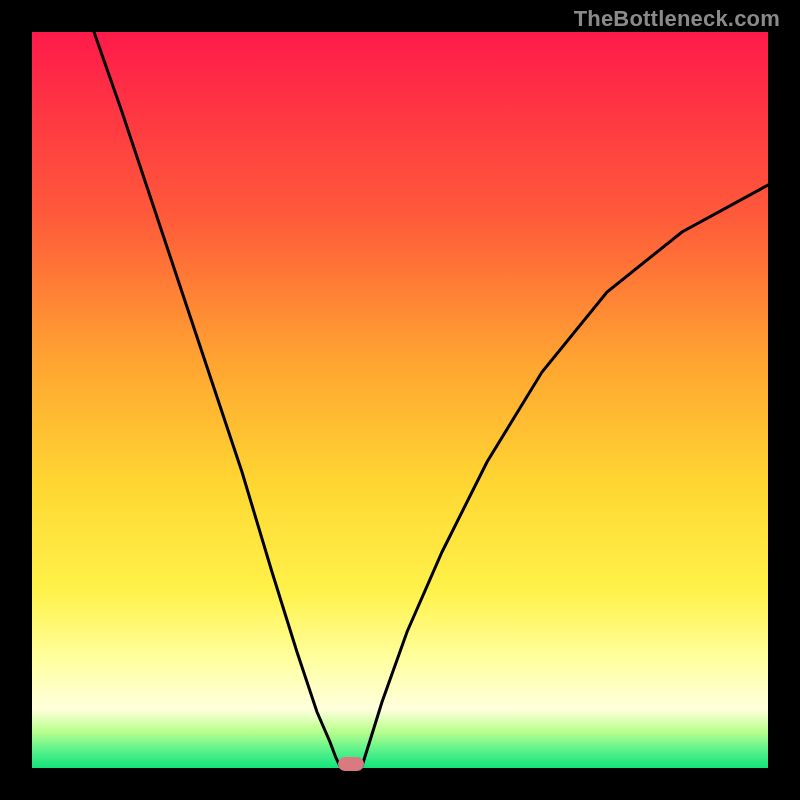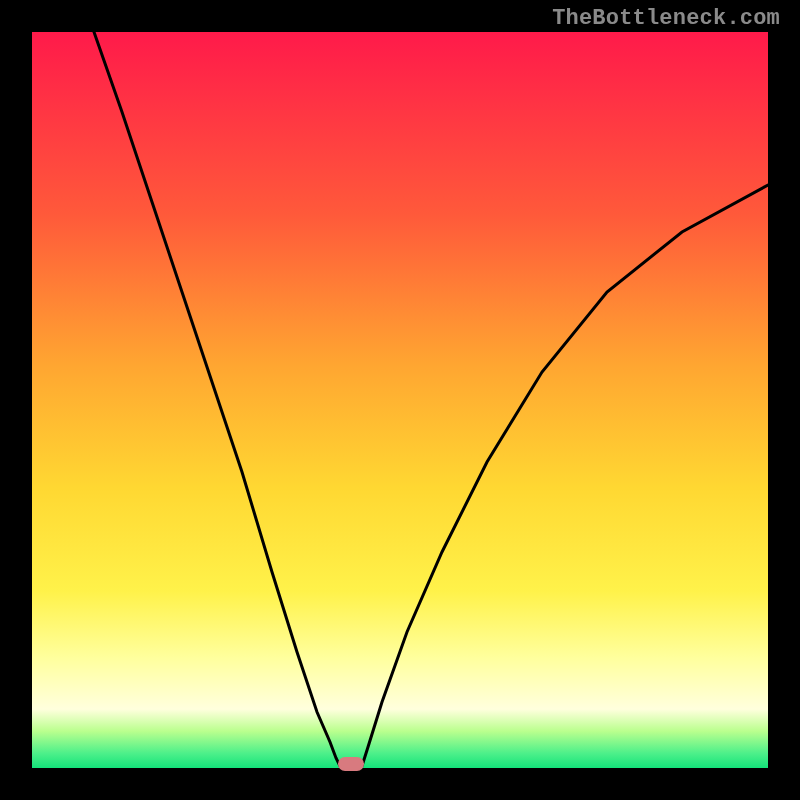--- a/index.html
+++ b/index.html
@@ -30,21 +30,20 @@
       #14e37a 100%);
   }
   .watermark {
     position: absolute;
     top: 6px;
     right: 20px;
     color: #8a8a8a;
     font-weight: 600;
     font-size: 22px;
     letter-spacing: 0.2px;
-    font-family: Liberation Mono, monospace;
   }
   .curve-svg {
     position: absolute;
     top: 0;
     left: 0;
   }
   .marker {
     position: absolute;
     width: 26px;
     height: 14px;

